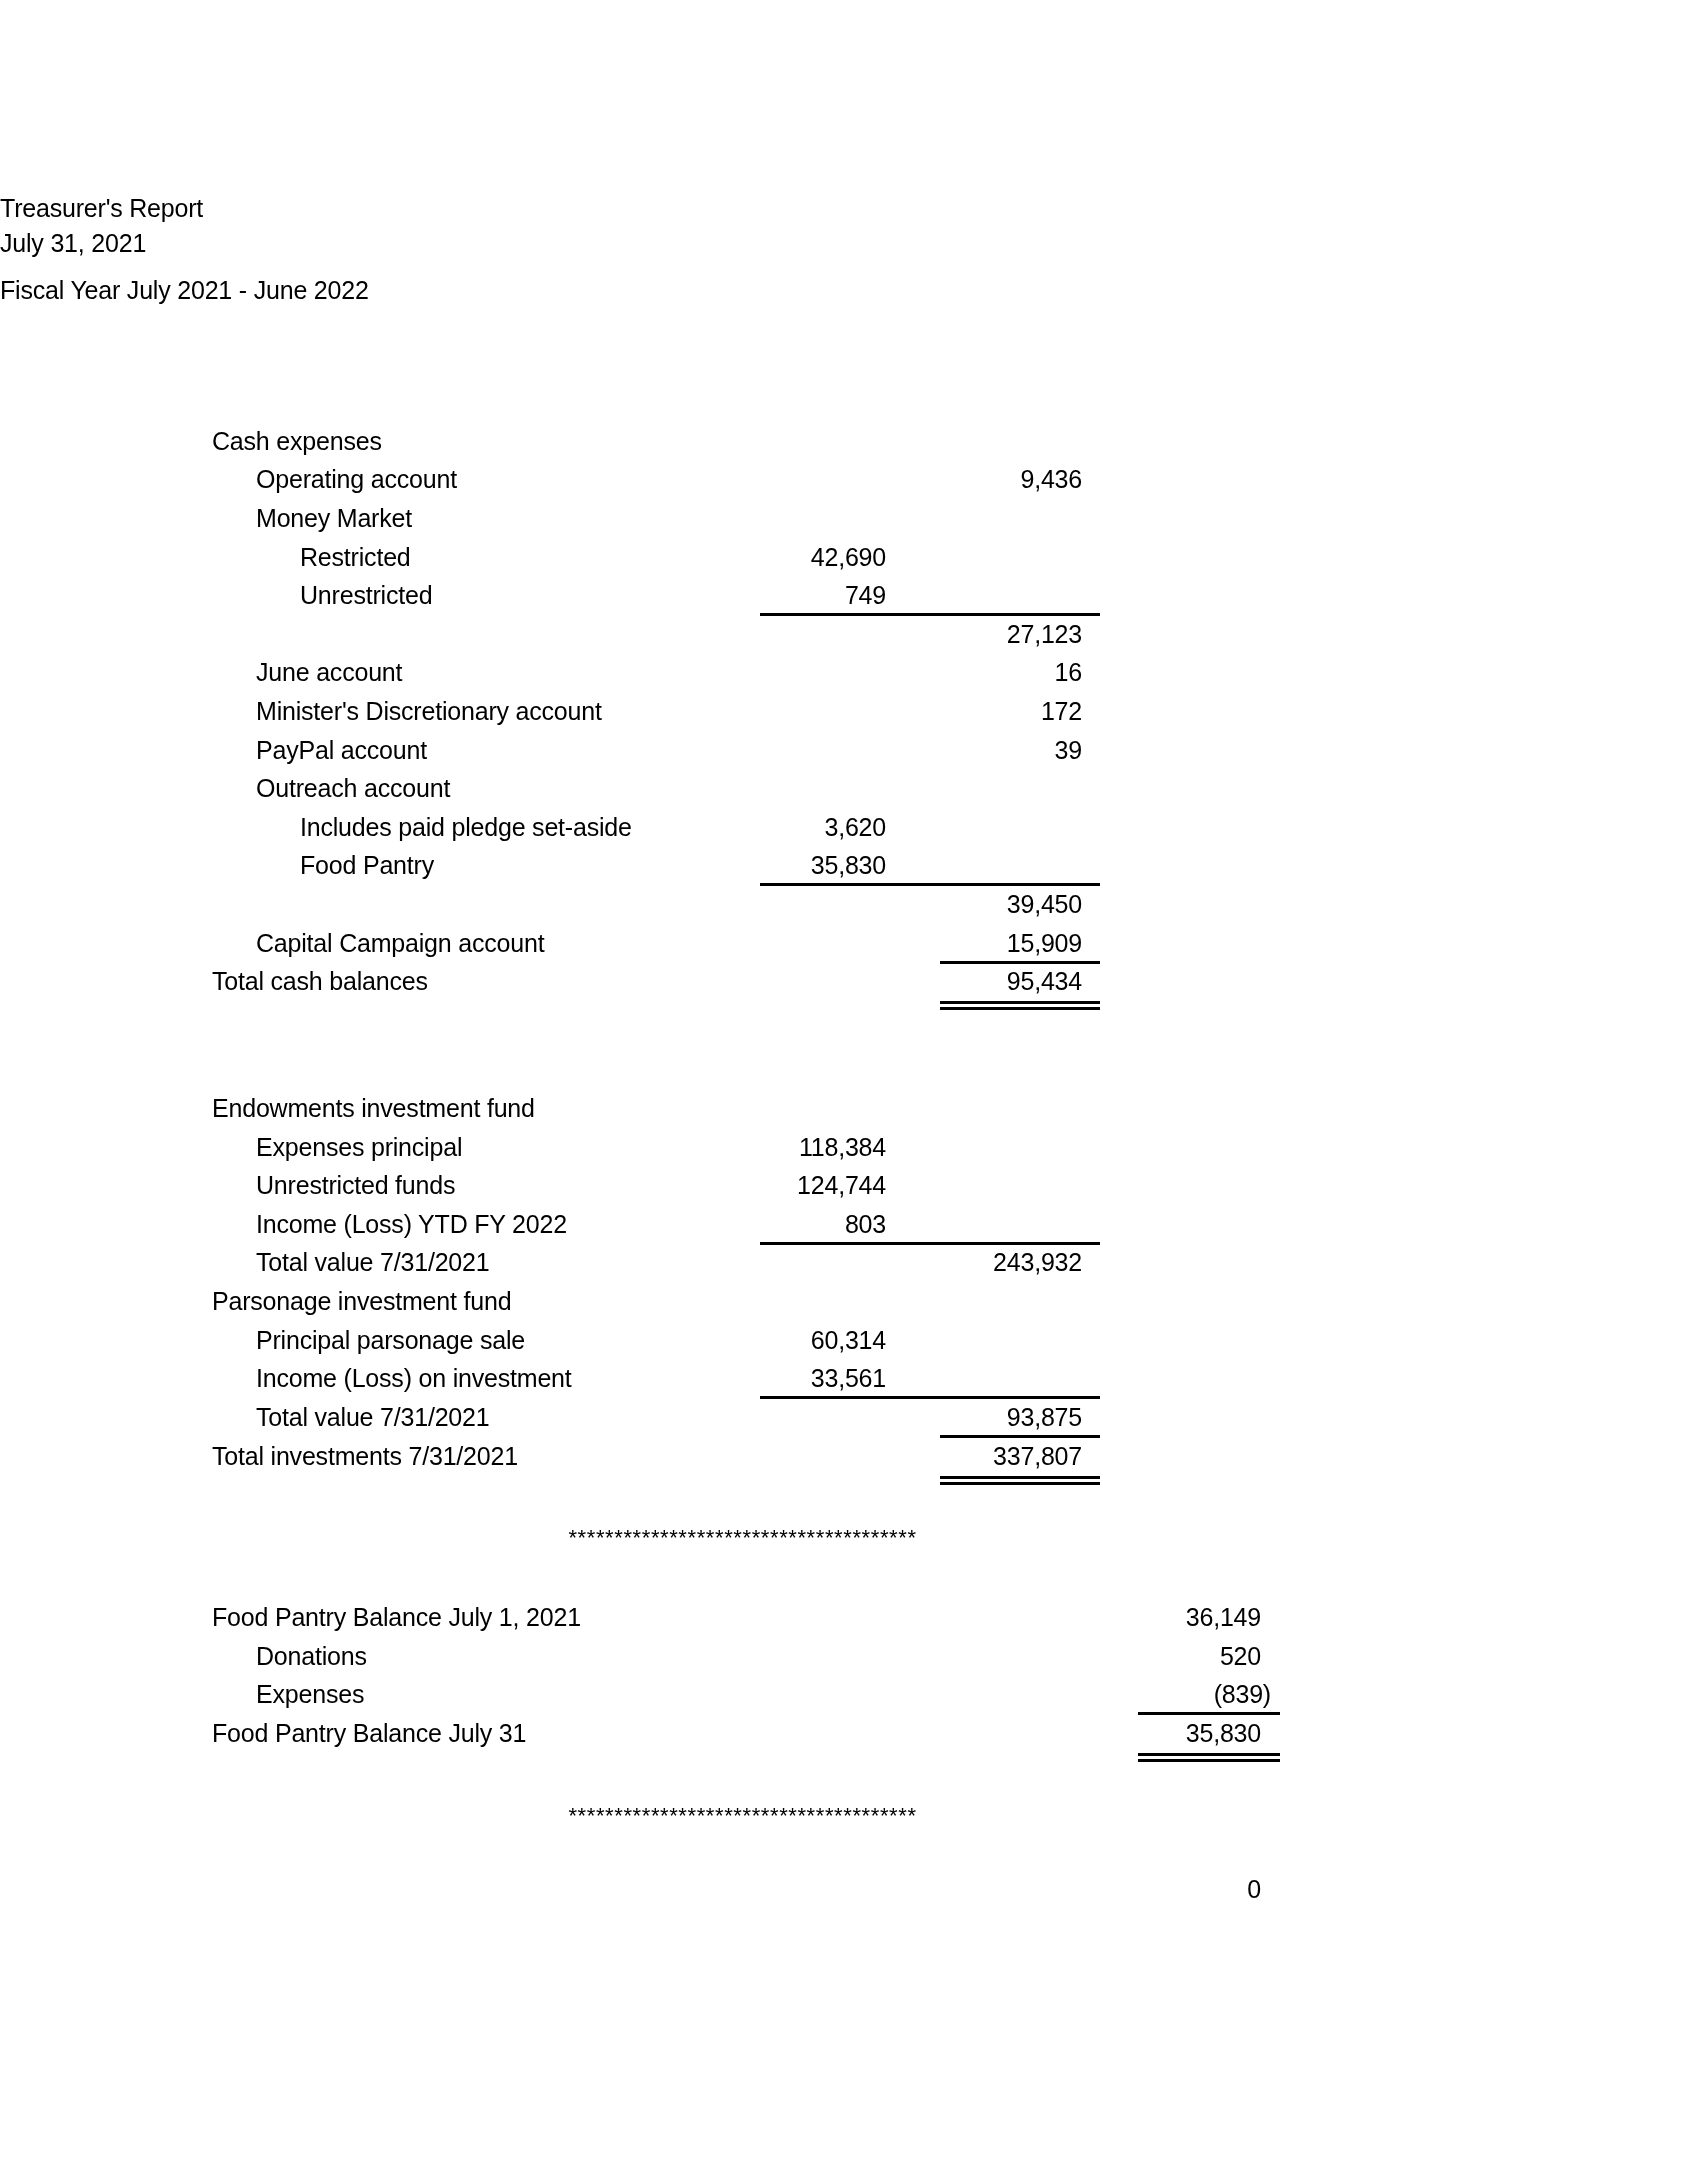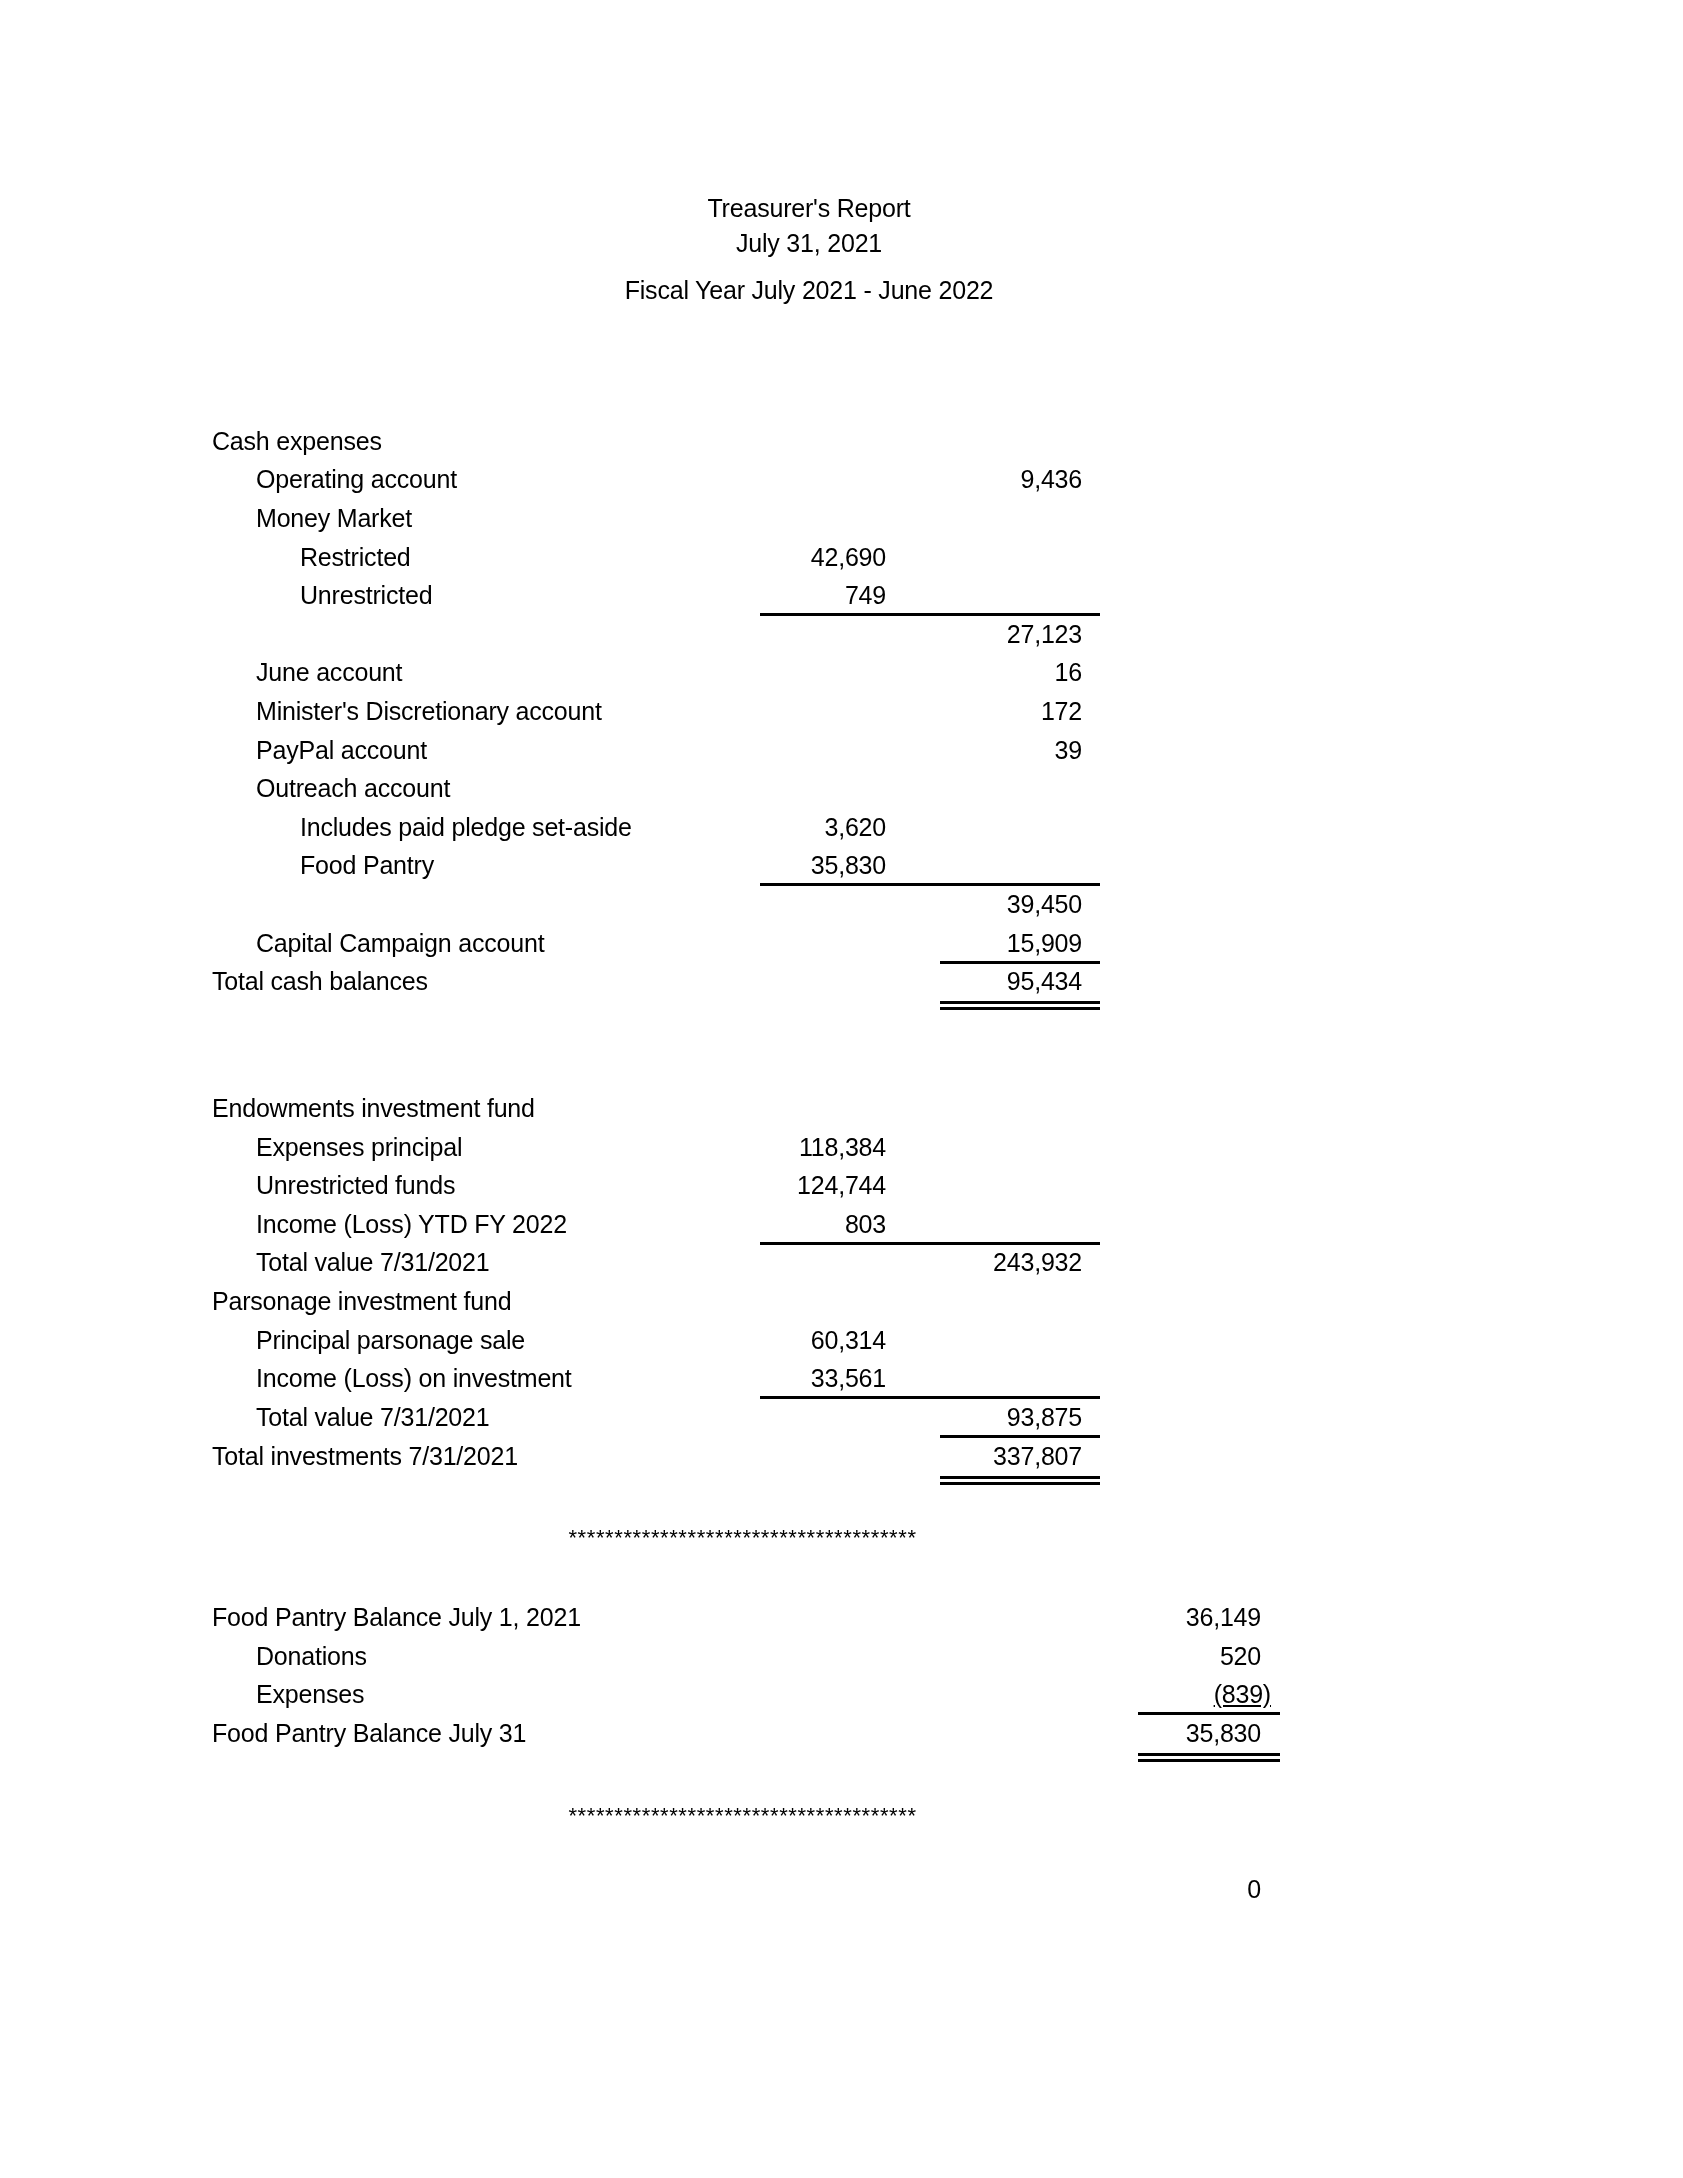--- a/index.html
+++ b/index.html
@@ -1,28 +1,28 @@
 <!DOCTYPE html>
 <html><head>
 <meta charset="utf-8">
 <style>
   html, body { margin:0; padding:0; background:#ffffff; }
   body { width:1683px; height:2178px; position:relative; overflow:hidden;
          font-family:"Liberation Sans", sans-serif; color:#000; }
   .title-line { position:absolute; left:0; width:1618px; height:39px; line-height:39px;
-                text-align:center; font-size:25px; letter-spacing:-0.2px; }
+                text-align:left; font-size:25px; letter-spacing:-0.2px; }
   .row { position:absolute; left:0; width:1683px; height:39px; }
   .lbl { position:absolute; top:0; height:39px; line-height:39px; font-size:25px;
          white-space:nowrap; letter-spacing:-0.2px; }
   .num { position:absolute; top:0; height:39px; line-height:39px; font-size:25px;
          text-align:right; white-space:nowrap; width:198px; letter-spacing:-0.2px; }
   .c1 { left:688px; }   
   .c2 { left:884px; }   
   .c3 { left:1063px; }  
-  .c3.neg { left:1073px;text-decoration:underline; }
+  .c3.neg { left:1073px; }
   .rule { position:absolute; height:3px; background:#000; }
   .rA { left:760px; width:340px; }
   .rB { left:940px; width:160px; }
   .rC { left:1138px; width:142px; }
   .rule.bottom { bottom:-1px; }
   .rule.dbl1 { bottom:-3px; }
   .rule.dbl2 { bottom:-9px; }
   .stars { position:absolute; left:0; width:1485px; height:39px; line-height:39px;
            font-size:22px; text-align:center; letter-spacing:0.6px; }
 </style>

